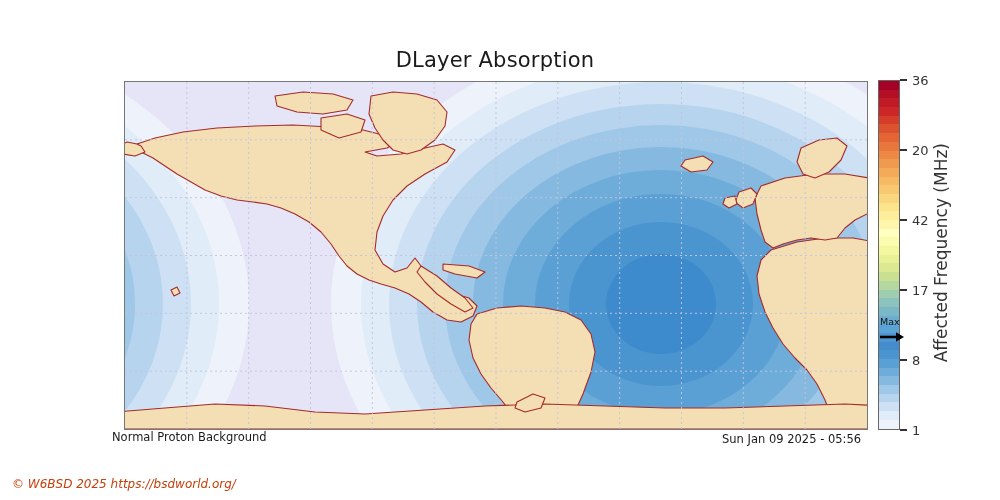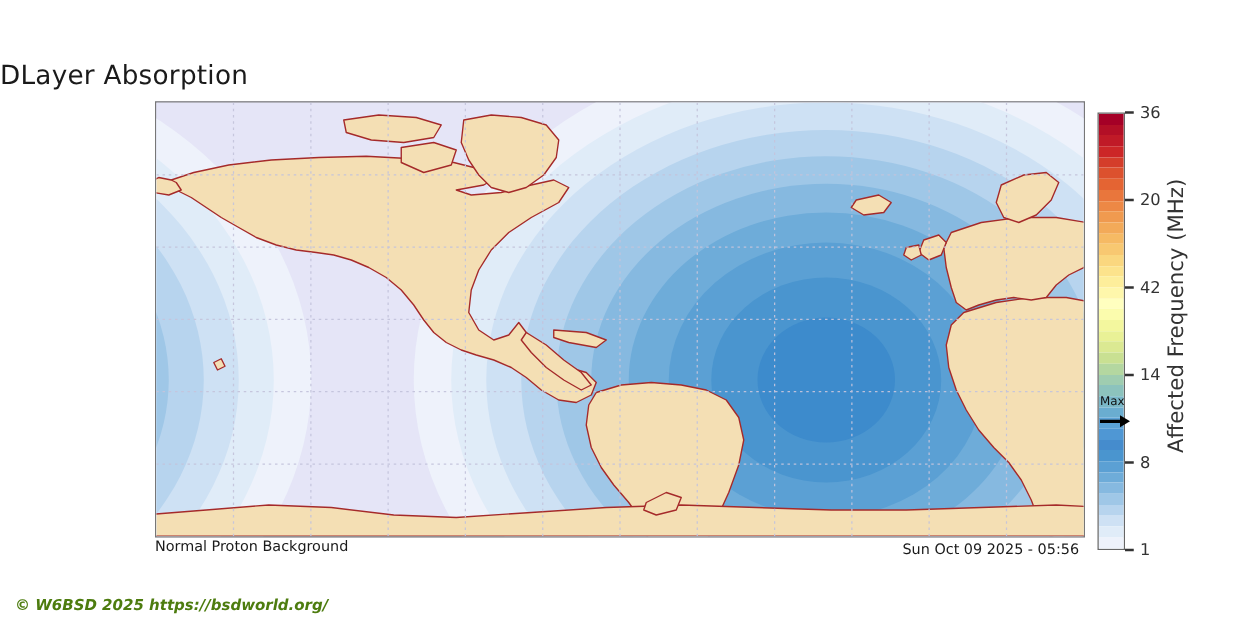--- a/index.html
+++ b/index.html
@@ -19,21 +19,21 @@
     left: 0; top: 0;
     width: 1000px; height: 500px;
     background: #ffffff;
   }
 
   
   .chart-title {
     position: absolute;
     left: 0; top: 48px;
     width: 990px;
-    text-align: left;
+    text-align: center;
     font-size: 21px;
     color: #1a1a1a;
     letter-spacing: 0.2px;
   }
 
   
   .map-panel {
     position: absolute;
     left: 124px;
     top: 81px;
@@ -43,21 +43,21 @@
     overflow: hidden;
     border: 1px solid #777;
     box-sizing: content-box;
   }
   .map-svg { display: block; width: 742px; height: 347px; }
 
   
   .cbar-wrap {
     position: absolute;
     left: 878px;
-    top: 90px;
+    top: 80px;
     width: 34px;
     height: 350px;
   }
   .cbar {
     position: absolute;
     left: 0; top: 0;
     width: 22px; height: 350px;
     border: 1px solid #666;
     box-sizing: border-box;
     overflow: hidden;
@@ -123,41 +123,41 @@
   }
   .max-marker .mx-arrow {
     position: absolute;
     left: 1px;
     top: 13px;
   }
 
   
   .note-left {
     position: absolute;
-    left: 124px;
+    left: 112px;
     top: 430px;
     font-size: 11.5px;
     color: #1a1a1a;
     line-height: 15px;
   }
   .note-date {
     position: absolute;
     left: 722px;
     top: 432px;
     font-size: 11.5px;
     color: #1a1a1a;
   }
   .copyright {
     position: absolute;
     left: 12px;
     top: 477px;
     font-size: 12px;
     font-style: italic;
-    font-weight: bold;
-    color: #4d7c0f;
+    font-weight: normal;
+    color: #c2410c;
   }
 </style>
 </head>
 <body>
 
 <div id="page">
 
   <div class="chart-title">DLayer Absorption</div>
 
   <div class="map-panel">
@@ -372,21 +372,21 @@
         <div class="cbar-tick" style="top: 70px;">
           <span class="dash"></span>
           <span class="lab">20</span>
         </div>
         <div class="cbar-tick" style="top: 140px;">
           <span class="dash"></span>
           <span class="lab">42</span>
         </div>
         <div class="cbar-tick" style="top: 210px;">
           <span class="dash"></span>
-          <span class="lab">14</span>
+          <span class="lab">17</span>
         </div>
         <div class="cbar-tick" style="top: 280px;">
           <span class="dash"></span>
           <span class="lab">8</span>
         </div>
         <div class="cbar-tick" style="top: 350px;">
           <span class="dash"></span>
           <span class="lab">1</span>
         </div>
       </div>
@@ -401,17 +401,17 @@
   </div>
 
   <div class="cbar-label">
     <span>Affected Frequency (MHz)</span>
   </div>
 
   <div class="note-left">
     <div>Normal Proton Background</div>
   </div>
 
-  <div class="note-date">Sun Oct 09 2025 - 05:56</div>
+  <div class="note-date">Sun Jan 09 2025 - 05:56</div>
 
   <div class="copyright">© W6BSD 2025 https://bsdworld.org/</div>
 
 </div>
 
 </body></html>

